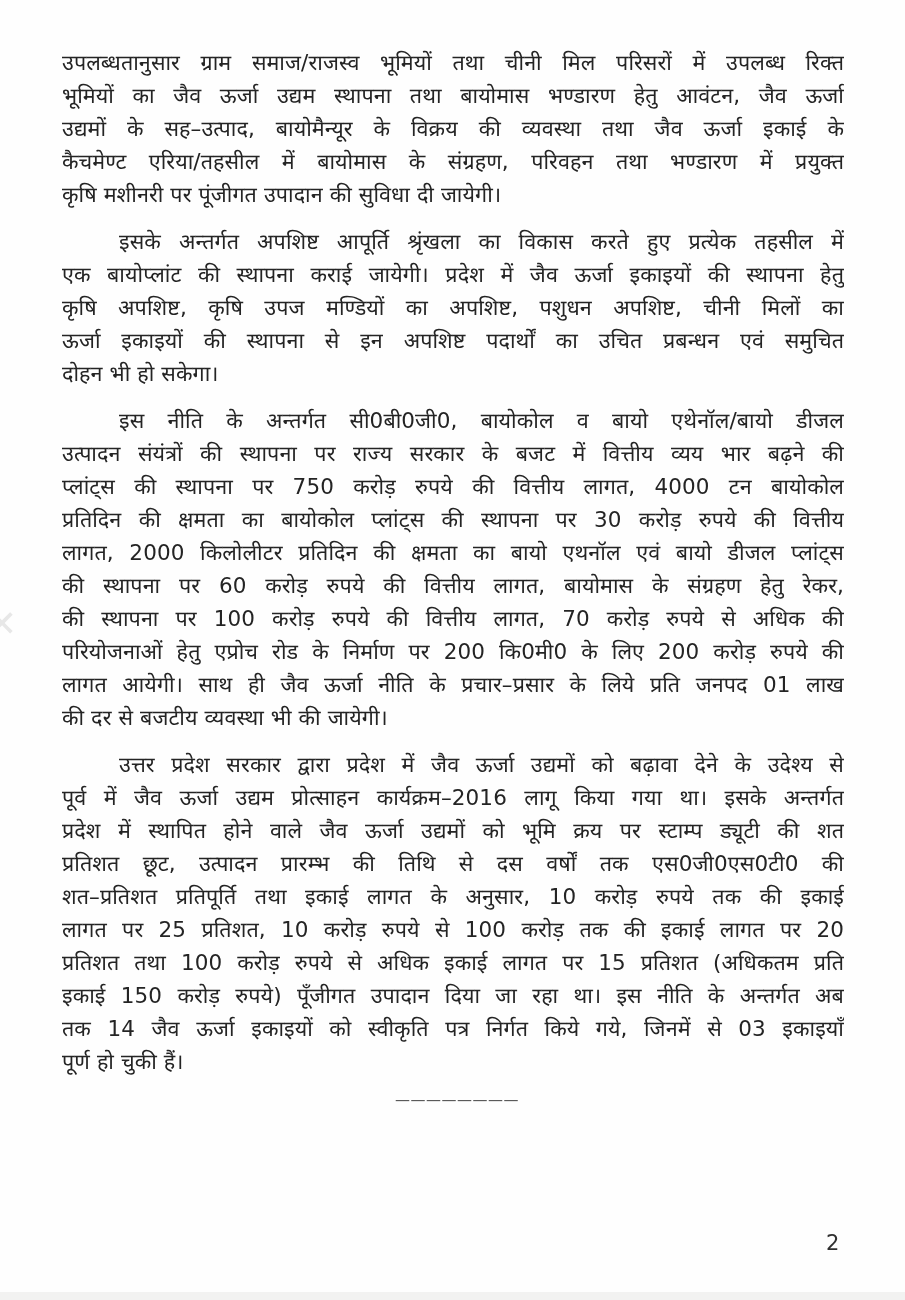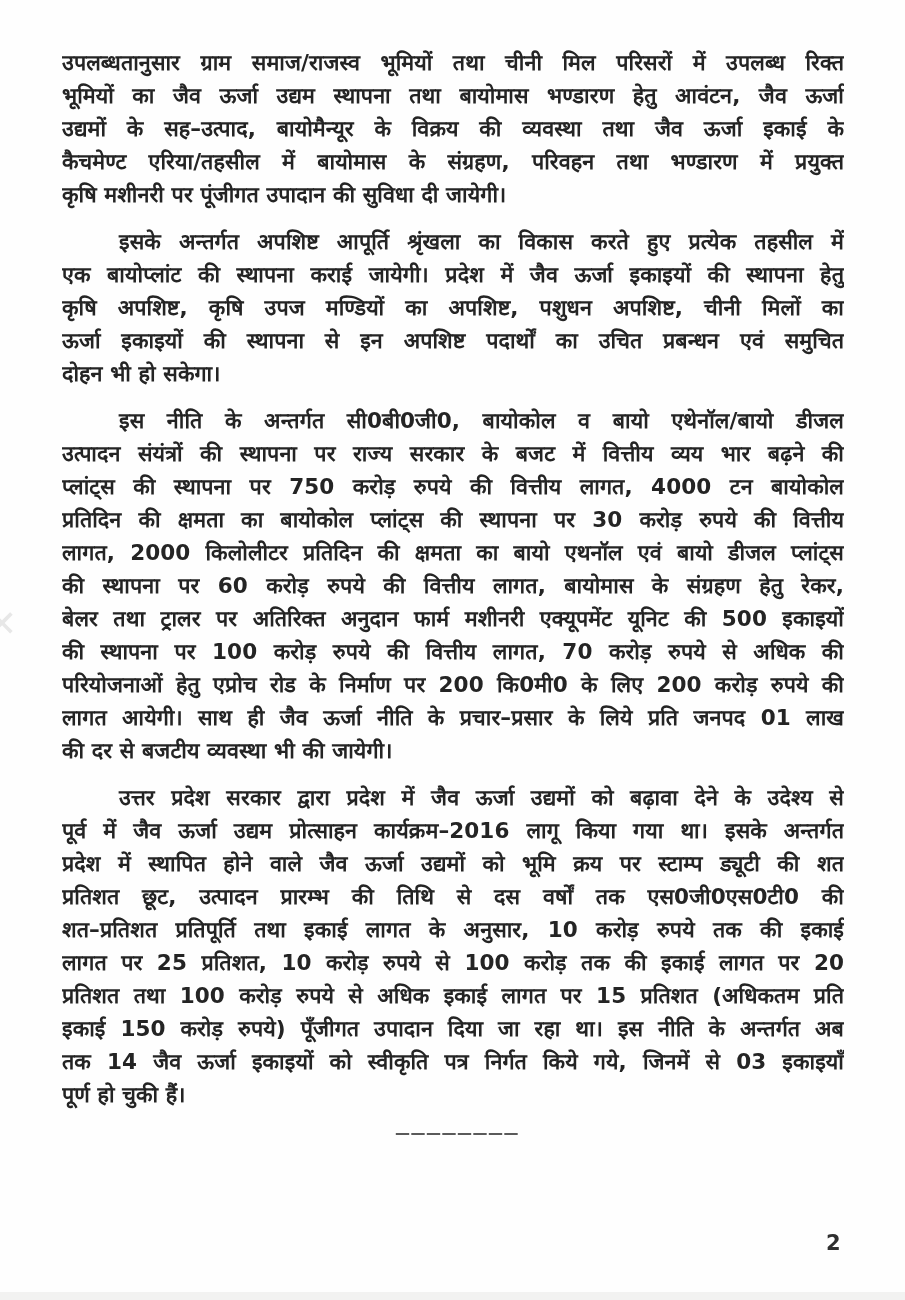--- a/index.html
+++ b/index.html
@@ -7,21 +7,20 @@
     padding: 0;
     background: #ffffff;
   }
   .page {
     position: relative;
     width: 905px;
     height: 1300px;
     background: #fefefe;
     overflow: hidden;
     font-family: "DejaVu Sans", sans-serif;
-    font-weight: bold;
   }
   .content {
     position: absolute;
     left: 62px;
     top: 46px;
     width: 782px;
     color: #242424;
     font-size: 21.5px;
     line-height: 33px;
     letter-spacing: 0.1px;
@@ -102,21 +101,20 @@
           <div class="line">ऊर्जा इकाइयों की स्थापना से इन अपशिष्ट पदार्थों का उचित प्रबन्धन एवं समुचित</div>
           <div class="line last">दोहन भी हो सकेगा।</div>
         </div>
         <div class="para">
           <div class="line indent">इस नीति के अन्तर्गत सी0बी0जी0, बायोकोल व बायो एथेनॉल/बायो डीजल</div>
           <div class="line">उत्पादन संयंत्रों की स्थापना पर राज्य सरकार के बजट में वित्तीय व्यय भार बढ़ने की</div>
           <div class="line">प्लांट्स की स्थापना पर 750 करोड़ रुपये की वित्तीय लागत, 4000 टन बायोकोल</div>
           <div class="line">प्रतिदिन की क्षमता का बायोकोल प्लांट्स की स्थापना पर 30 करोड़ रुपये की वित्तीय</div>
           <div class="line">लागत, 2000 किलोलीटर प्रतिदिन की क्षमता का बायो एथनॉल एवं बायो डीजल प्लांट्स</div>
           <div class="line">की स्थापना पर 60 करोड़ रुपये की वित्तीय लागत, बायोमास के संग्रहण हेतु रेकर,</div>
-          <div class="line">बेलर तथा ट्रालर पर अतिरिक्त अनुदान फार्म मशीनरी एक्यूपमेंट यूनिट की 500 इकाइयों</div>
           <div class="line">की स्थापना पर 100 करोड़ रुपये की वित्तीय लागत, 70 करोड़ रुपये से अधिक की</div>
           <div class="line">परियोजनाओं हेतु एप्रोच रोड के निर्माण पर 200 कि0मी0 के लिए 200 करोड़ रुपये की</div>
           <div class="line">लागत आयेगी। साथ ही जैव ऊर्जा नीति के प्रचार–प्रसार के लिये प्रति जनपद 01 लाख</div>
           <div class="line last">की दर से बजटीय व्यवस्था भी की जायेगी।</div>
         </div>
         <div class="para">
           <div class="line indent">उत्तर प्रदेश सरकार द्वारा प्रदेश में जैव ऊर्जा उद्यमों को बढ़ावा देने के उदेश्य से</div>
           <div class="line">पूर्व में जैव ऊर्जा उद्यम प्रोत्साहन कार्यक्रम–2016 लागू किया गया था। इसके अन्तर्गत</div>
           <div class="line">प्रदेश में स्थापित होने वाले जैव ऊर्जा उद्यमों को भूमि क्रय पर स्टाम्प ड्यूटी की शत</div>
           <div class="line">प्रतिशत छूट, उत्पादन प्रारम्भ की तिथि से दस वर्षों तक एस0जी0एस0टी0 की</div>

